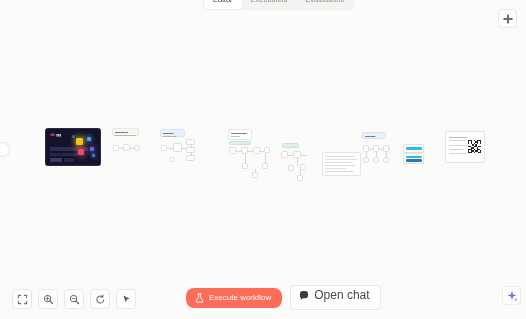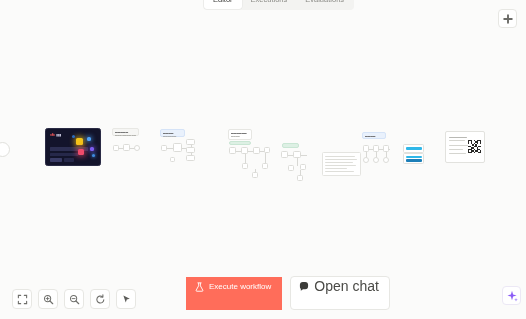--- a/index.html
+++ b/index.html
@@ -196,34 +196,34 @@
     left: 186px; bottom: 9px;
     display: flex;
     align-items: center;
     gap: 8px;
     z-index: 25;
   }
   .btn-exec {
     display: flex; align-items: center; gap: 5px;
     background: #ff6d5a;
     color: #ffffff;
-    border-radius: 0;
-    padding: 5px 11px 18px 9px;
+    border-radius: 8px;
+    padding: 5px 11px 5px 9px;
     font-size: 8px;
     line-height: 10px;
     white-space: nowrap;
   }
   .btn-chat {
     display: flex; align-items: center; gap: 5px;
     background: #ffffff;
     color: #4a4a46;
     border: 1px solid #e7e7e3;
     border-radius: 4px;
-    padding: 4px 10px 18px 8px;
-    font-size: 14px;
+    padding: 4px 10px 9px 8px;
+    font-size: 12px;
     line-height: 10px;
     white-space: nowrap;
     box-sizing: border-box;
   }
 
   
   .plus-btn {
     position: absolute;
     right: 9px; top: 9px;
     width: 19px; height: 19px;

